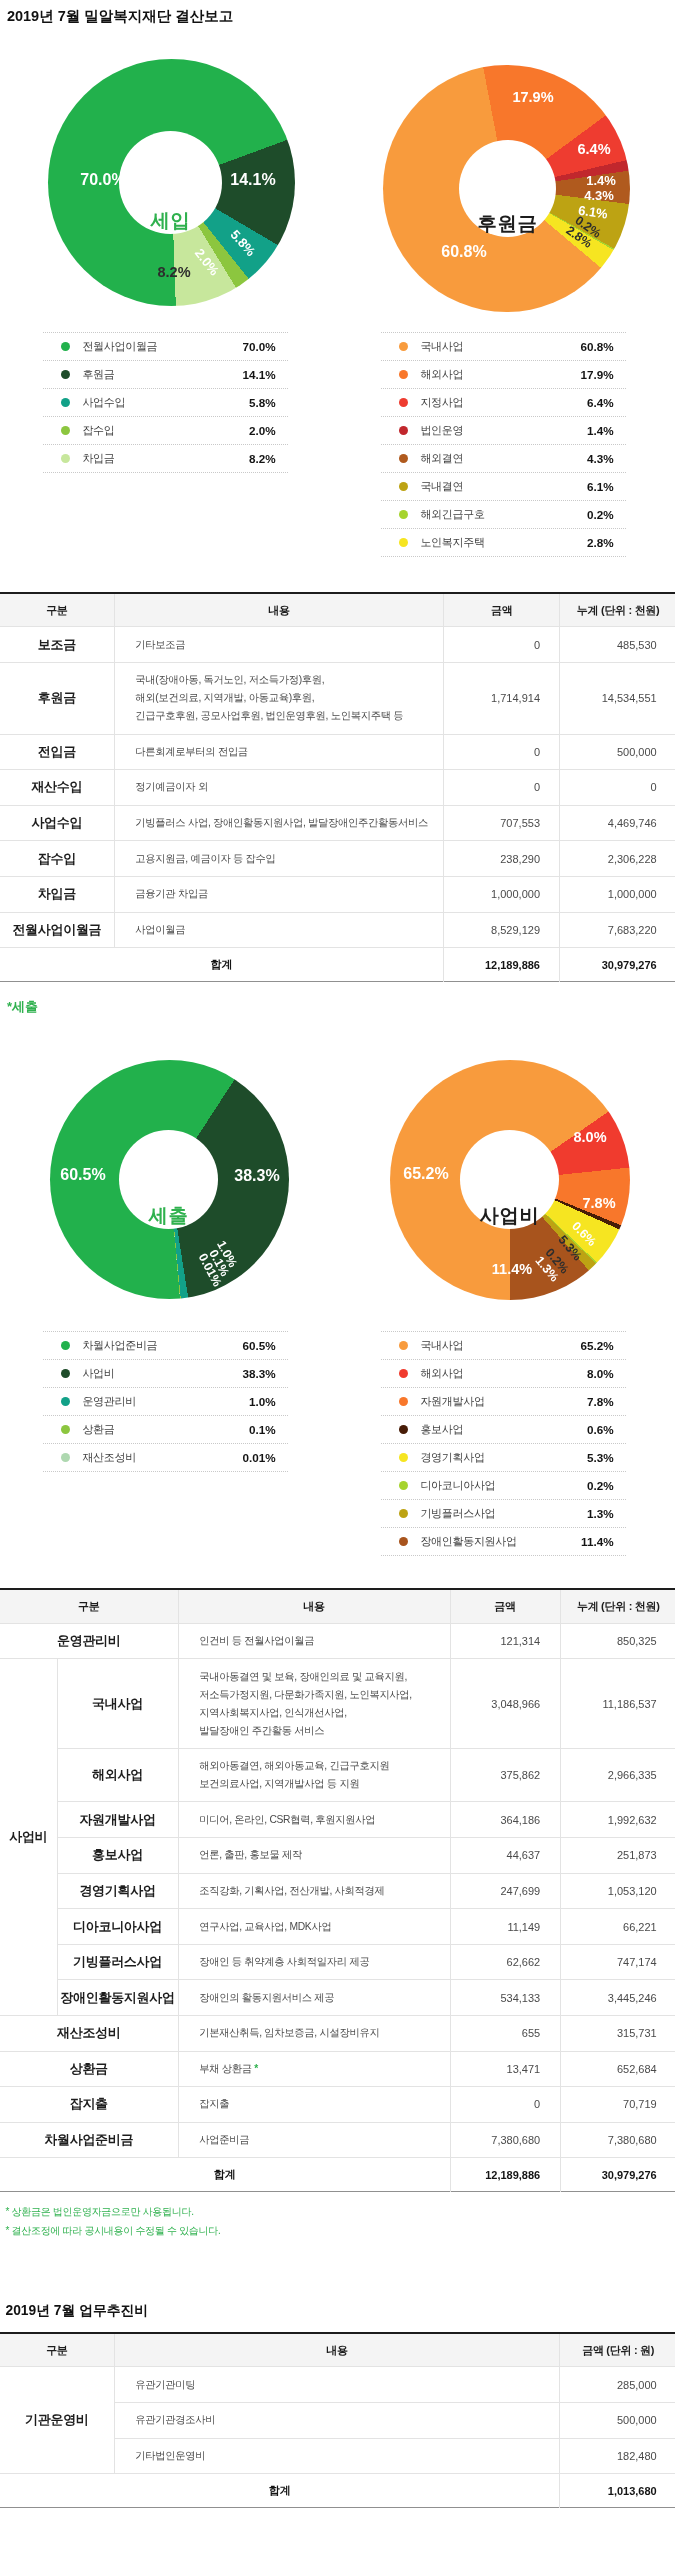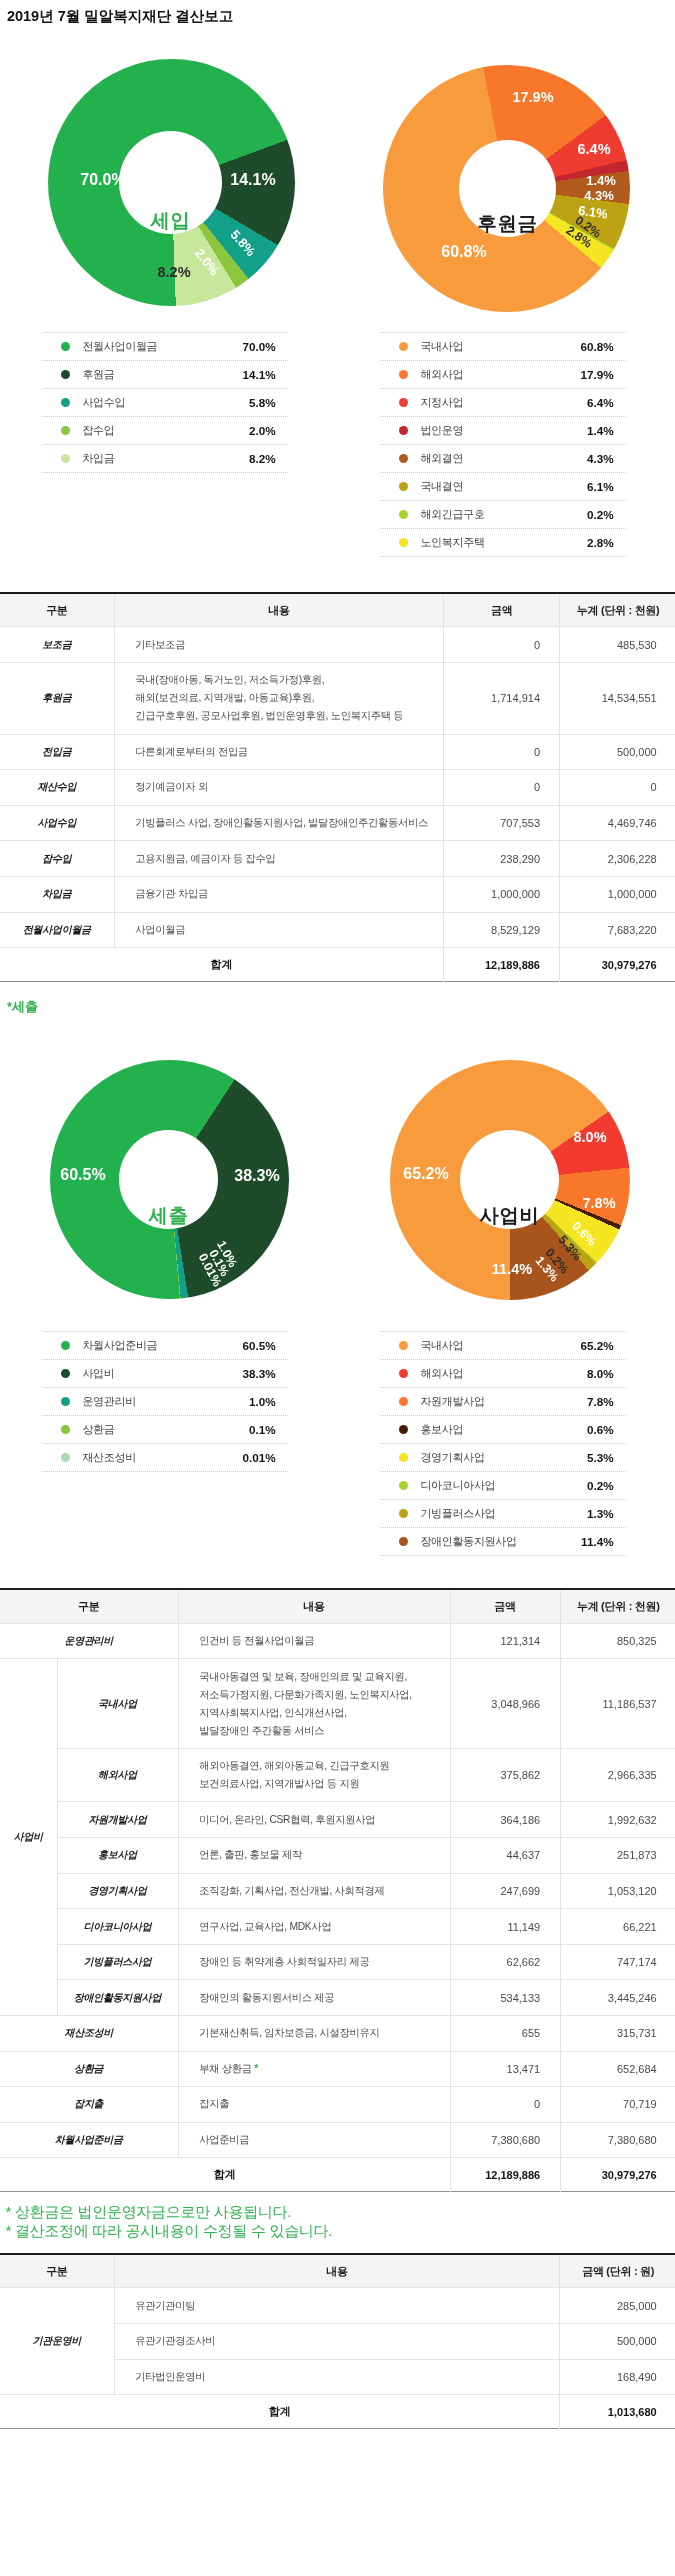--- a/index.html
+++ b/index.html
@@ -26,29 +26,29 @@
   .dot{width:9px;height:9px;border-radius:50%;margin:0 12.4px 0 18px;flex:none;}
   .legend-label{font-size:11px;color:#3f3f3f;flex:1;letter-spacing:-0.3px;}
   .legend-value{font-size:11.7px;font-weight:700;color:#141414;padding-right:12.4px;}
 
   .report-table{border-collapse:collapse;table-layout:fixed;width:676px;border-top:2.1px solid #1d1d1d;border-bottom:1.4px solid #909090;}
   .report-table th{background:#f4f4f4;height:34px;box-sizing:border-box;font-size:11px;font-weight:700;color:#1d1d1d;border-right:0.7px solid #e3e3e3;border-bottom:0.7px solid #e3e3e3;letter-spacing:-0.3px;}
   .report-table th:last-child{border-right:none;margin-top:44px;}
   .report-table td{border-right:0.7px solid #e3e3e3;border-top:0.7px solid #e3e3e3;height:34px;box-sizing:border-box;}
   .report-table td:last-child{border-right:none;}
   .report-table tr:first-child td{border-top:none;}
-  .cat{text-align:center;font-weight:700;font-size:10px;color:#1d1d1d;letter-spacing:-0.3px;font-style:italic;}
+  .cat{text-align:center;font-weight:700;font-size:13px;color:#1d1d1d;letter-spacing:-0.3px;}
   .content-cell{padding:8.3px 8.3px 8.3px 20.7px;font-size:10.3px;color:#4a4a4a;line-height:18px;letter-spacing:-0.3px;}
   .num{text-align:right;padding-right:19.3px;font-size:11px;color:#4a4a4a;}
   .total-row td{font-weight:700;color:#141414;font-size:11px;}
   .total-row .total-label{text-align:center;}
   .star{color:#2fb14e;font-weight:700;}
 
   .notes{margin:11px 0 0 5.5px;}
-  .note{color:#2fb14e;font-size:15px;line-height:18.6px;letter-spacing:-0.3px;}
+  .note{color:#2fb14e;font-size:10px;line-height:18.6px;letter-spacing:-0.3px;}
   table.t3{margin-top:12.4px;}
   table.t1{margin-top:35px;}
   table.t2{margin-top:32px;}
 </style>
 </head>
 <body>
 
 <div class="page">
   <h1 class="title">2019년 7월 밀알복지재단 결산보고</h1>
 
@@ -431,20 +431,21 @@
           <td class="num">30,979,276</td>
         </tr>
       </tbody>
     </table>
 
   <div class="notes">
     <div class="note">* 상환금은 법인운영자금으로만 사용됩니다.</div>
     <div class="note">* 결산조정에 따라 공시내용이 수정될 수 있습니다.</div>
   </div>
 
+  <div class="h2">2019년 7월 업무추진비</div>
   <table class="report-table t3">
     <colgroup>
         <col style="width:114px">
         <col style="width:445px">
         <col style="width:116px">
       </colgroup>
   <thead>
         <tr>
           <th>구분</th>
           <th>내용</th>
@@ -456,21 +457,21 @@
           <td class="cat" rowspan="3">기관운영비</td>
           <td class="content-cell">유관기관미팅</td>
           <td class="num">285,000</td>
         </tr>
         <tr>
           <td class="content-cell">유관기관경조사비</td>
           <td class="num">500,000</td>
         </tr>
         <tr>
           <td class="content-cell">기타법인운영비</td>
-          <td class="num">168,490</td>
+          <td class="num">182,480</td>
         </tr>
         <tr class="total-row">
           <td class="total-label" colspan="2">합계</td>
           <td class="num">1,013,680</td>
         </tr>
       </tbody>
     </table>
 </div>
 
 

